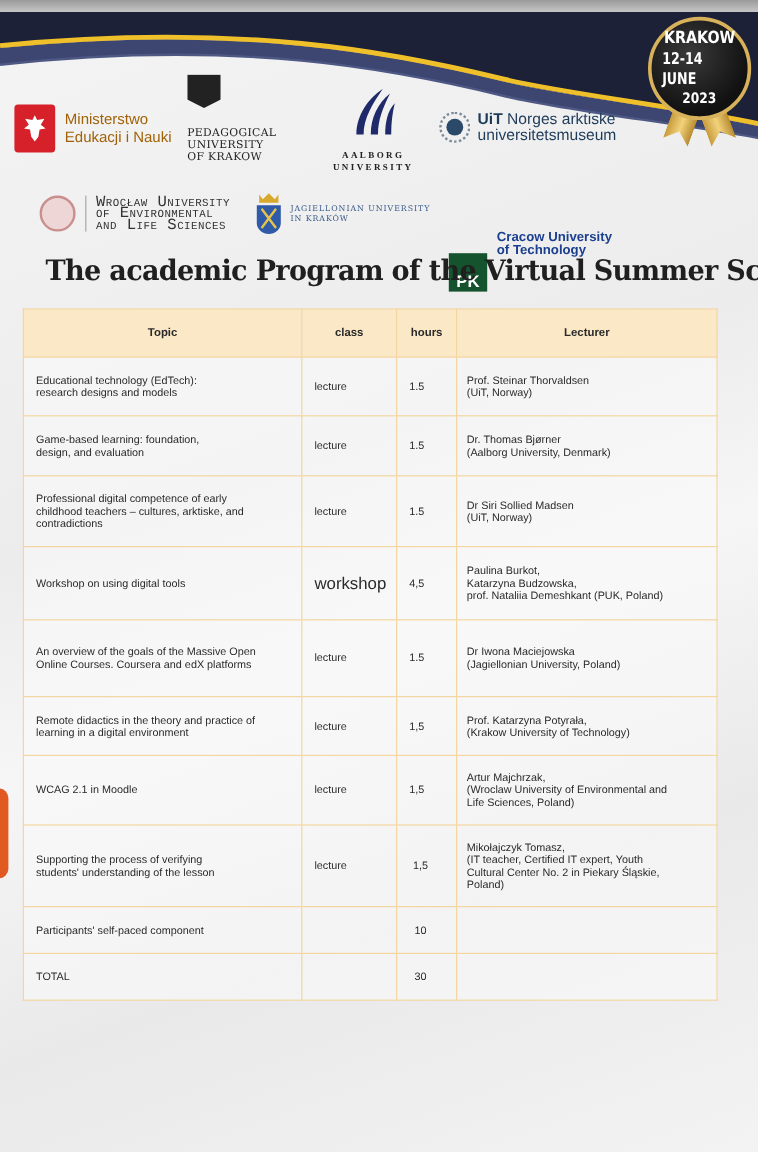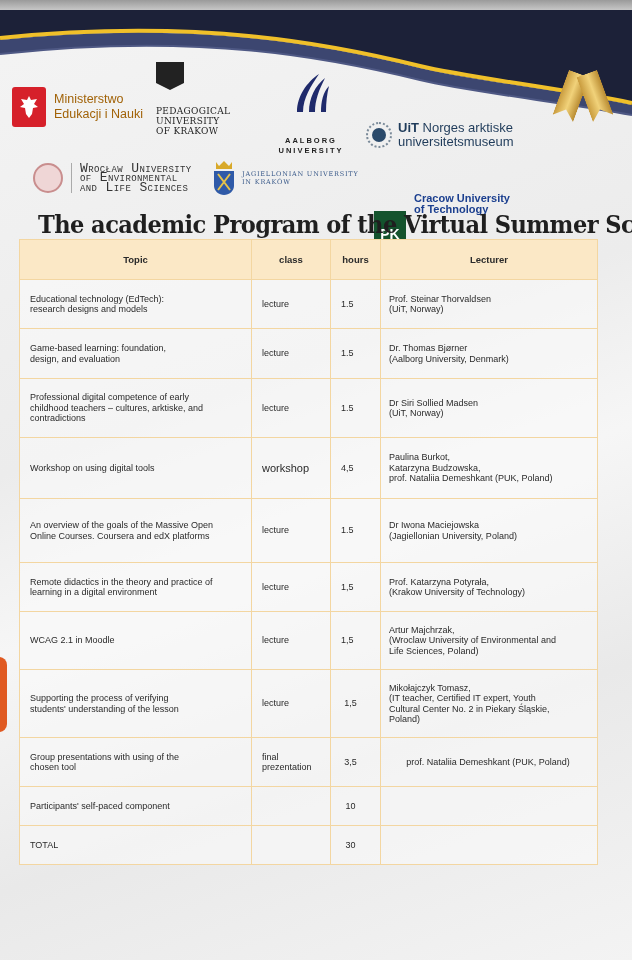--- a/index.html
+++ b/index.html
@@ -20,24 +20,24 @@
   .ministry .txt { font-size: 12.5px; line-height: 15px; color: #a16207; }
 
   
   .ped { left: 156px; top: 62px; width: 90px; }
   .ped .shield { width: 28px; height: 28px; background: #222; margin-left: 0; clip-path: polygon(0 0, 100% 0, 100% 75%, 50% 100%, 0 75%); position: relative; }
   .ped .txt { font-family: "DejaVu Serif", serif; font-size: 9px; line-height: 10px; color: #222; margin-top: 16px; letter-spacing: 0.3px; }
 
   
   .aau { left: 276px; top: 72px; width: 70px; text-align: center; }
   .aau svg { width: 44px; height: 44px; }
-  .aau .txt { font-size: 7.5px; font-weight: bold; letter-spacing: 2px; line-height: 10px; color: #222; margin-top: 16px; }
-
-  
-  .uit { left: 366px; top: 121px; display: flex; align-items: center; gap: 6px; }
+  .aau .txt { font-size: 7.5px; font-weight: bold; letter-spacing: 2px; line-height: 10px; color: #222; margin-top: 4px; font-family: Liberation Serif, serif; }
+
+  
+  .uit { left: 366px; top: 92px; display: flex; align-items: center; gap: 6px; }
   .uit .seal { width: 26px; height: 26px; border-radius: 50%; border: 2px dotted #7a8a99; display: flex; align-items: center; justify-content: center; }
   .uit .seal-inner { width: 14px; height: 14px; border-radius: 50%; background: #2b4a6a; }
   .uit .txt { font-size: 13px; line-height: 14px; color: #1f3b5a; }
   .uit .txt b { color: #1f3b5a; }
 
   
   .wroc { left: 33px; top: 163px; display: flex; align-items: center; gap: 8px; }
   .wroc .seal { width: 30px; height: 30px; border-radius: 50%; border: 2px solid #c98e8e; background: #efd6d6; }
   .wroc .sep { width: 1px; height: 30px; background: #aaa; }
   .wroc .txt { font-family: Liberation Mono, monospace; font-size: 13px; line-height: 9.5px; color: #333; letter-spacing: 0.4px; }
@@ -57,30 +57,30 @@
   .badge .r2 { left: 48px; transform: rotate(-20deg); clip-path: polygon(0 0, 100% 0, 100% 100%, 50% 80%, 0 100%); }
   .badge .disc { position: absolute; left: 4px; top: 2px; width: 86px; height: 86px; border-radius: 50%; background: radial-gradient(circle at 40% 35%, #3a3a3a, #111 70%); border: 3px solid #d8b25a; display: flex; flex-direction: column; align-items: center; justify-content: center; color: #fff; font-family: "DejaVu Sans", sans-serif; font-weight: bold; }
   .badge .l1 { font-size: 14px; line-height: 17px; transform: scaleX(0.85); }
   .badge .l2 { font-size: 13.5px; line-height: 17px; transform: scaleX(0.78); }
   .badge .l3 { font-size: 12px; line-height: 15px; transform: scaleX(0.85); }
 
   
   .title { position: absolute; left: 38px; top: 211px; font-family: "DejaVu Serif", serif; font-size: 23.5px; color: #1f1f1f; letter-spacing: -0.6px; transform: scaleX(0.96); transform-origin: left; white-space: nowrap; }
 
   
-  .program { position: absolute; left: 19px; top: 239px; width: 578px; border-collapse: collapse; font-size: 9px; color: #2a2a2a; table-layout: fixed; }
+  .program { position: absolute; left: 19px; top: 257px; width: 578px; border-collapse: collapse; font-size: 9px; color: #2a2a2a; table-layout: fixed; }
   .program th, .program td { border: 1.5px solid #f3d6a1; vertical-align: middle; }
   .program th { background: #fbe8c6; font-weight: bold; height: 40px; text-align: center; font-size: 9.5px; }
   .program td { background: rgba(250,250,250,0.6); padding: 0 10px; line-height: 10.5px; }
   .program td.cls { padding-left: 10px; }
   .program td.hrs { padding-left: 10px; }
   .program td.lec { padding-left: 8px; }
   .program tr.center td.hrs { text-align: center; padding-left: 0; }
   .col-topic { width: 232px; } .col-class { width: 79px; } .col-hours { width: 50px; } .col-lect { width: 217px; }
-  .small { font-size: 11px; }
+  .small { font-size: 14px; }
   .lec-center { text-align: center; }
 
   .side-tab { position: absolute; left: -6px; top: 657px; width: 13px; height: 75px; background: #e05a22; border-radius: 0 8px 8px 0; }
 </style>
 </head>
 <body>
 
 <div class="topbar"></div>
 
 <svg class="header-svg" viewBox="0 0 632 110" preserveAspectRatio="none">
@@ -159,20 +159,25 @@
   <div class="box">PK</div>
   <div class="txt">
     <div>Cracow University</div>
     <div>of Technology</div>
   </div>
 </div>
 
 <div class="badge">
   <div class="ribbon r1"></div>
   <div class="ribbon r2"></div>
+  <div class="disc">
+    <div class="l1">KRAKOW</div>
+    <div class="l2">12-14 JUNE</div>
+    <div class="l3">2023</div>
+  </div>
 </div>
 
 <h1 class="title">The academic Program of the Virtual Summer School</h1>
 
 <table class="program">
   <colgroup>
       <col class="col-topic">
       <col class="col-class">
       <col class="col-hours">
       <col class="col-lect">
@@ -294,34 +299,20 @@
           <div>lecture</div>
         </td>
         <td class="hrs">1,5</td>
         <td class="lec">
           <div>Mikołajczyk Tomasz,</div>
           <div>(IT teacher, Certified IT expert, Youth</div>
           <div>Cultural Center No. 2 in Piekary Śląskie,</div>
           <div>Poland)</div>
         </td>
       </tr>
-      <tr class="center" style="height: 49px;">
-        <td class="topic">
-          <div>Group presentations with using of the</div>
-          <div>chosen tool</div>
-        </td>
-        <td class="cls">
-          <div>final</div>
-          <div>prezentation</div>
-        </td>
-        <td class="hrs">3,5</td>
-        <td class="lec lec-center">
-          <div>prof. Nataliia Demeshkant  (PUK, Poland)</div>
-        </td>
-      </tr>
       <tr class="center" style="height: 39px;">
         <td class="topic">
           <div>Participants' self-paced component</div>
         </td>
         <td class="cls"></td>
         <td class="hrs">10</td>
         <td class="lec"></td>
       </tr>
       <tr class="center" style="height: 39px;">
         <td class="topic">

